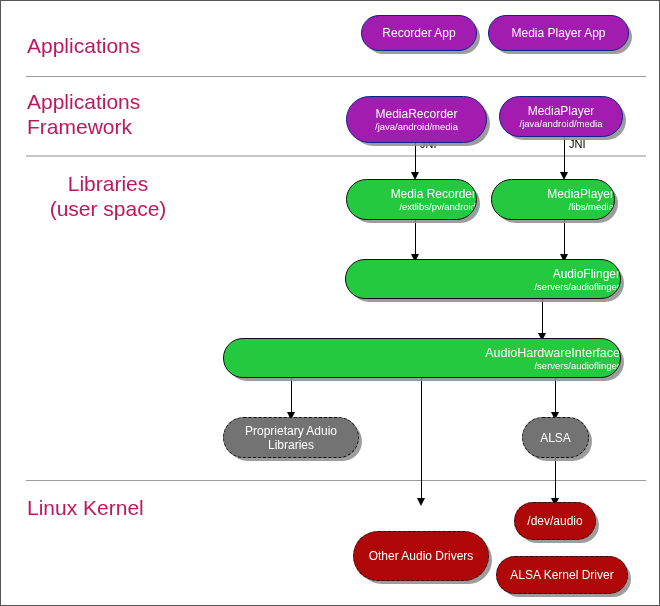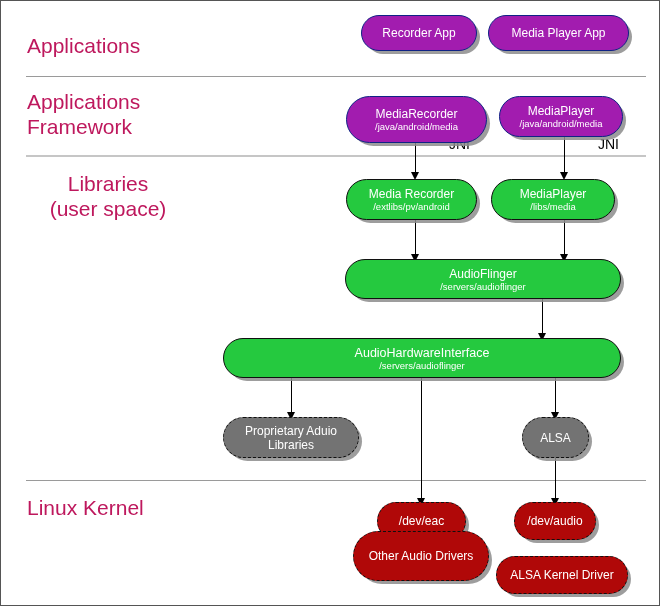--- a/index.html
+++ b/index.html
@@ -45,23 +45,22 @@
     position: absolute;
     width: 0;
     height: 0;
     border-left: 4.5px solid transparent;
     border-right: 4.5px solid transparent;
     border-top: 8px solid #000000;
   }
   .edge-label {
     position: absolute;
     color: #000000;
-    font-size: 14px;
+    font-size: 11px;
     line-height: 13px;
-    margin-left: 29px;
   }
 
   
   .node {
     position: absolute;
     box-sizing: border-box;
     border-radius: 999px;
     display: flex;
     flex-direction: column;
     align-items: center;
@@ -79,20 +78,21 @@
   .node .sub {
     font-size: 9.5px;
     line-height: 11px;
   }
   .node.blue {
     background: #a21caf;
     border: 1.5px solid #0f2385;
   }
   .node.green {
     background: #23c councils;
+    align-items: flex-end;
   }
   .node.green {
     background: #25c93f;
     border: 1.5px solid #101010;
   }
   .node.green-dashed {
     background: #737373;
     border: 1.5px dashed #101010;
   }
   .node.red-dashed {
@@ -189,23 +189,20 @@
 
   <div class="node green-dashed" style="left:222px; top:416px; width:136px; height:41px;">
     <span class="title">Proprietary Aduio
 Libraries</span>
   </div>
 
   <div class="node green-dashed" style="left:521px; top:416px; width:67px; height:41px;">
     <span class="title">ALSA</span>
   </div>
 
-  <div class="node red-dashed" style="left:376px; top:501px; width:89px; height:38px;">
-    <span class="title">/dev/eac</span>
-  </div>
 
   <div class="node red-dashed" style="left:513px; top:501px; width:82px; height:38px;">
     <span class="title">/dev/audio</span>
   </div>
 
   <div class="node red-dashed" style="left:352px; top:530px; width:136px; height:50px;">
     <span class="title">Other Audio Drivers</span>
   </div>
 
   <div class="node red-dashed" style="left:495px; top:555px; width:132px; height:38px;">

